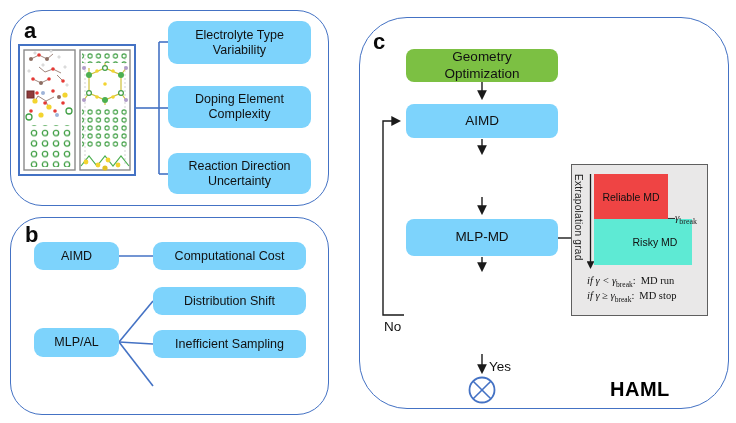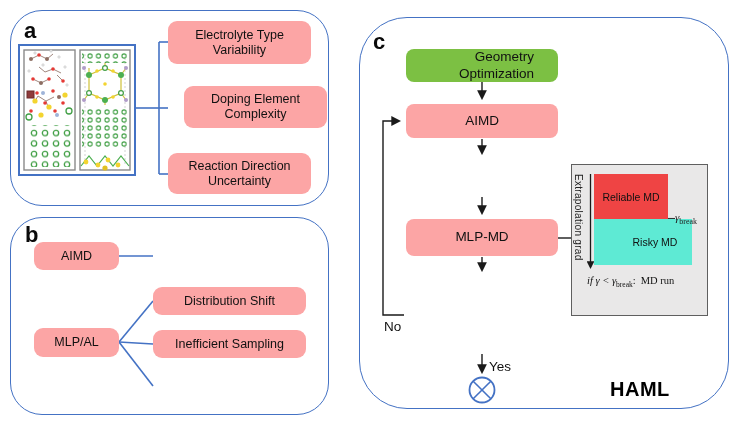--- a/index.html
+++ b/index.html
@@ -4,26 +4,26 @@
 <style>
   html,body{margin:0;padding:0;background:#fff;}
   #root{
     position:relative;width:736px;height:423px;background:#fff;overflow:hidden;
     font-family:"Liberation Sans",sans-serif;color:#151515;
   }
   .panel{position:absolute;border:1.7px solid #4472C4;border-radius:32px;background:#fff;}
   #panel-c{border-radius:48px;}
   .plabel{position:absolute;font-weight:bold;font-size:22px;line-height:1;color:#0a0a0a;}
   .bbox{
-    position:absolute;background:#fca5a5;border-radius:9px;
+    position:absolute;background:#7dd3fc;border-radius:9px;
     display:flex;align-items:center;justify-content:center;text-align:center;
     font-size:12.5px;line-height:1.2;color:#111;
   }
   .cbox{font-size:13.5px;border-radius:8px;}
-  .green{background:#7CC043;text-align:right;}
+  .green{background:#7CC043;}
   .overlay{position:absolute;left:0;top:0;pointer-events:none;}
   .diamond{
     position:absolute;background:#B4C7E7;
     clip-path:polygon(50% 0,100% 50%,50% 100%,0 50%);
     display:flex;align-items:center;justify-content:center;text-align:center;
     font-size:13.5px;line-height:1.25;
   }
   .flowtext{position:absolute;font-size:13.5px;color:#111;}
   .haml{position:absolute;font-weight:bold;font-size:20px;letter-spacing:.5px;color:#000;}
   .inset{position:absolute;background:#E9E8E8;border:1.6px solid #5f5f5f;}
@@ -151,37 +151,38 @@
       <g stroke="#4472C4" stroke-width="1.6" fill="none">
         <line x1="125" y1="97" x2="148" y2="97"></line>
         <line x1="148" y1="31" x2="148" y2="163"></line>
         <line x1="148" y1="31" x2="157" y2="31"></line>
         <line x1="148" y1="97" x2="157" y2="97"></line>
         <line x1="148" y1="163" x2="157" y2="163"></line>
       </g>
     </svg>
 
     <div class="bbox" style="left:157px;top:10px;width:143px;height:43px;">Electrolyte Type Variability</div>
-    <div class="bbox" style="left:173px;top:75px;width:143px;height:42px;">Doping Element Complexity</div>
+    <div class="bbox" style="left:157px;top:75px;width:143px;height:42px;">Doping Element Complexity</div>
     <div class="bbox" style="left:157px;top:142px;width:143px;height:41px;">Reaction Direction Uncertainty</div>
   </div>
 
   <div class="panel" id="panel-b" style="left:10px;top:217px;width:317px;height:196px;">
     <div class="plabel" style="left:14px;top:6px;">b</div>
 
     <svg class="overlay" width="317" height="196">
       <g stroke="#4472C4" stroke-width="1.6" fill="none">
         <line x1="108" y1="38" x2="142" y2="38"></line>
         <line x1="108" y1="124" x2="142" y2="83"></line>
         <line x1="108" y1="124" x2="142" y2="126"></line>
         <line x1="108" y1="124" x2="142" y2="168"></line>
       </g>
     </svg>
 
     <div class="bbox" style="left:23px;top:24px;width:85px;height:28px;">AIMD</div>
+    <div class="bbox" style="left:142px;top:24px;width:153px;height:28px;">Computational Cost</div>
 
     <div class="bbox" style="left:23px;top:110px;width:85px;height:29px;">MLP/AL</div>
     <div class="bbox" style="left:142px;top:69px;width:153px;height:28px;">Distribution Shift</div>
     <div class="bbox" style="left:142px;top:112px;width:153px;height:28px;">Inefficient Sampling</div>
   </div>
 
   <div class="panel" id="panel-c" style="left:359px;top:17px;width:368px;height:390px;">
     <div class="plabel" style="left:13px;top:13px;">c</div>
 
     <svg class="overlay" width="368" height="390">
@@ -227,19 +228,20 @@
         <line x1="18.5" y1="9" x2="18.5" y2="102" stroke="#1a1a1a" stroke-width="1.3" marker-end="url(#ah2)"></line>
         <line x1="96" y1="53.5" x2="103" y2="53.5" stroke="#333" stroke-width="1.1"></line>
       </svg>
       <div class="zone zone-reliable" style="left:22px;top:9px;width:74px;height:45px;">Reliable MD</div>
       <div class="zone zone-risky" style="left:22px;top:54px;width:74px;height:46px;">Risky MD</div>
       <div class="thresh" style="left:103px;top:46px;">
         <span>γ</span><sub>break</sub>
       </div>
       <div class="rules" style="left:15px;top:110px;">
         <div><span class="it">if γ &lt; γ</span><sub>break</sub><span>:</span><span class="act">MD run</span></div>
+        <div><span class="it">if γ ≥ γ</span><sub>break</sub><span>:</span><span class="act">MD stop</span></div>
       </div>
     </div>
 
     <div class="haml" style="left:250px;top:360px;">HAML</div>
   </div>
 
 </div>
 
 </body></html>

